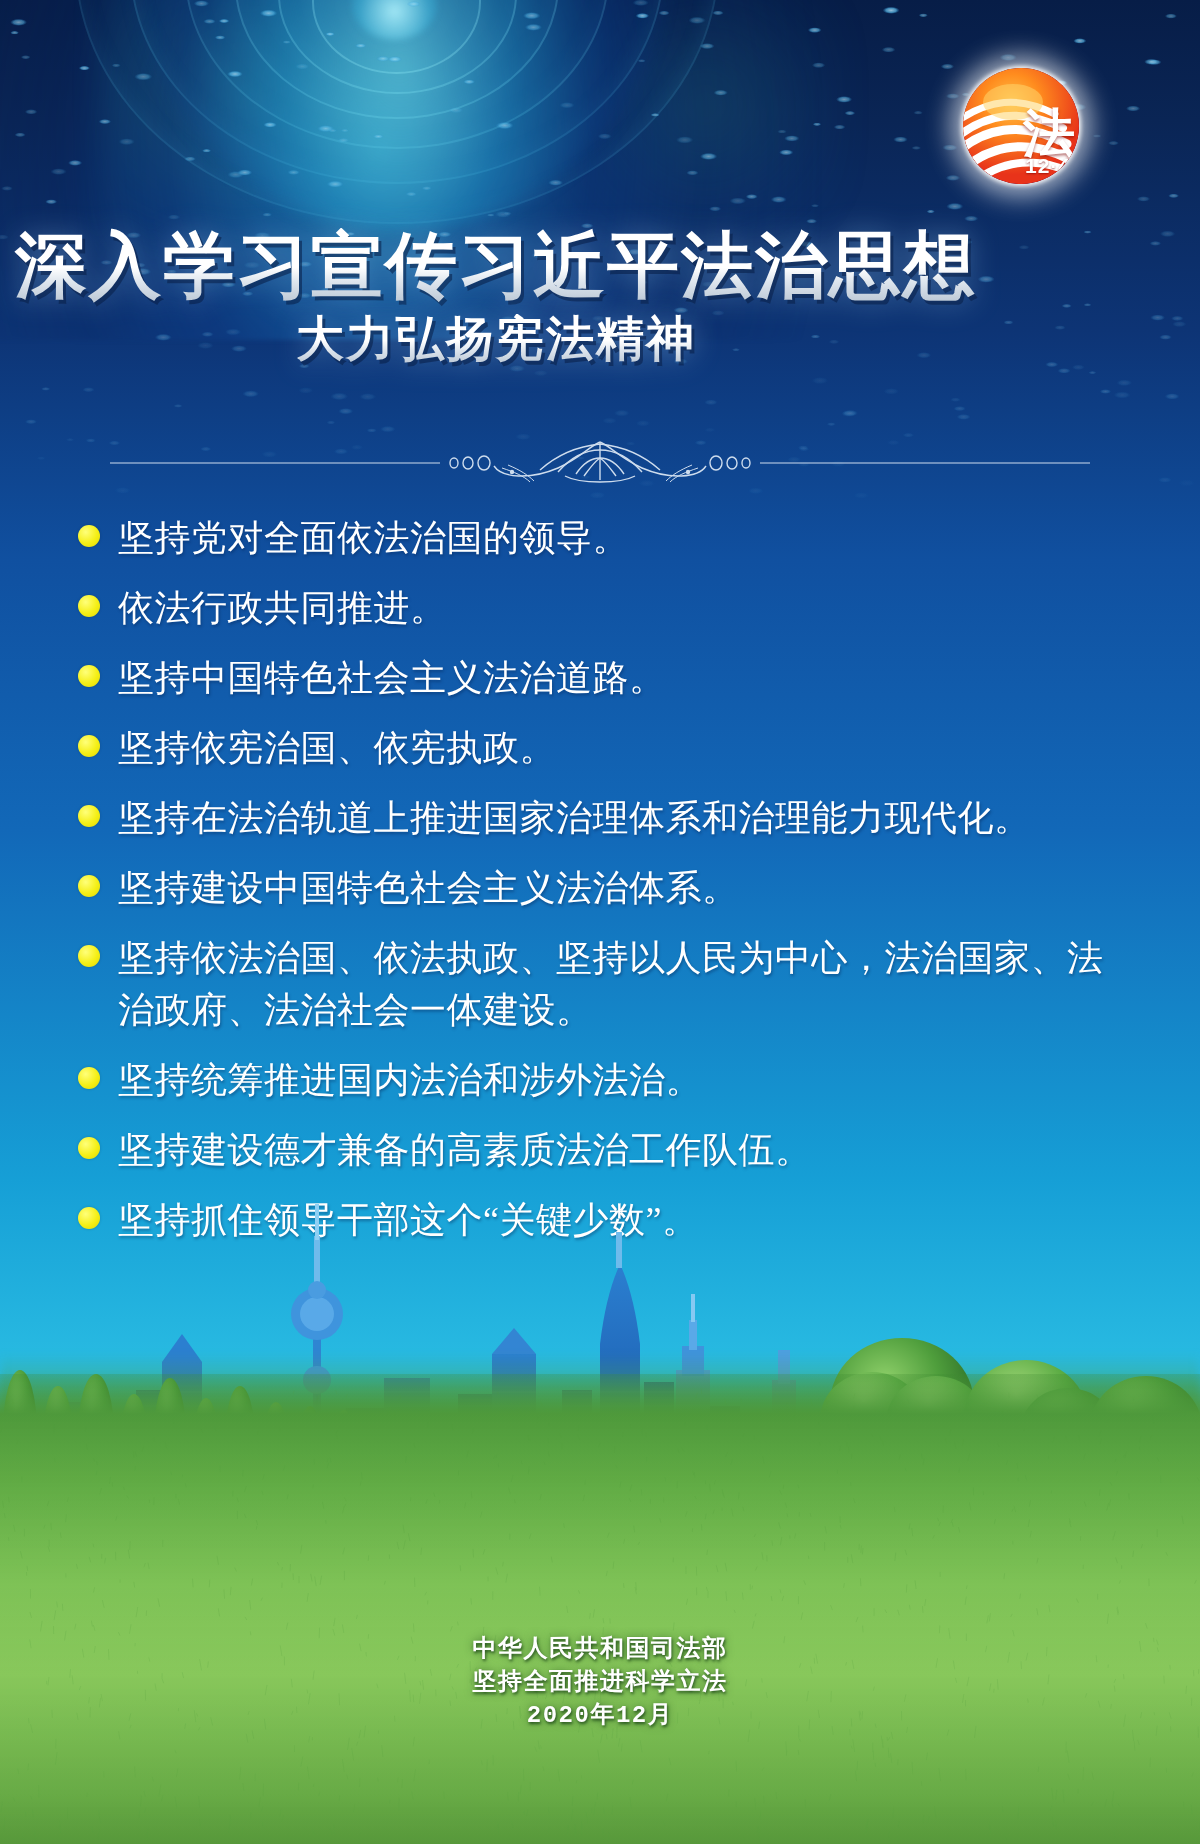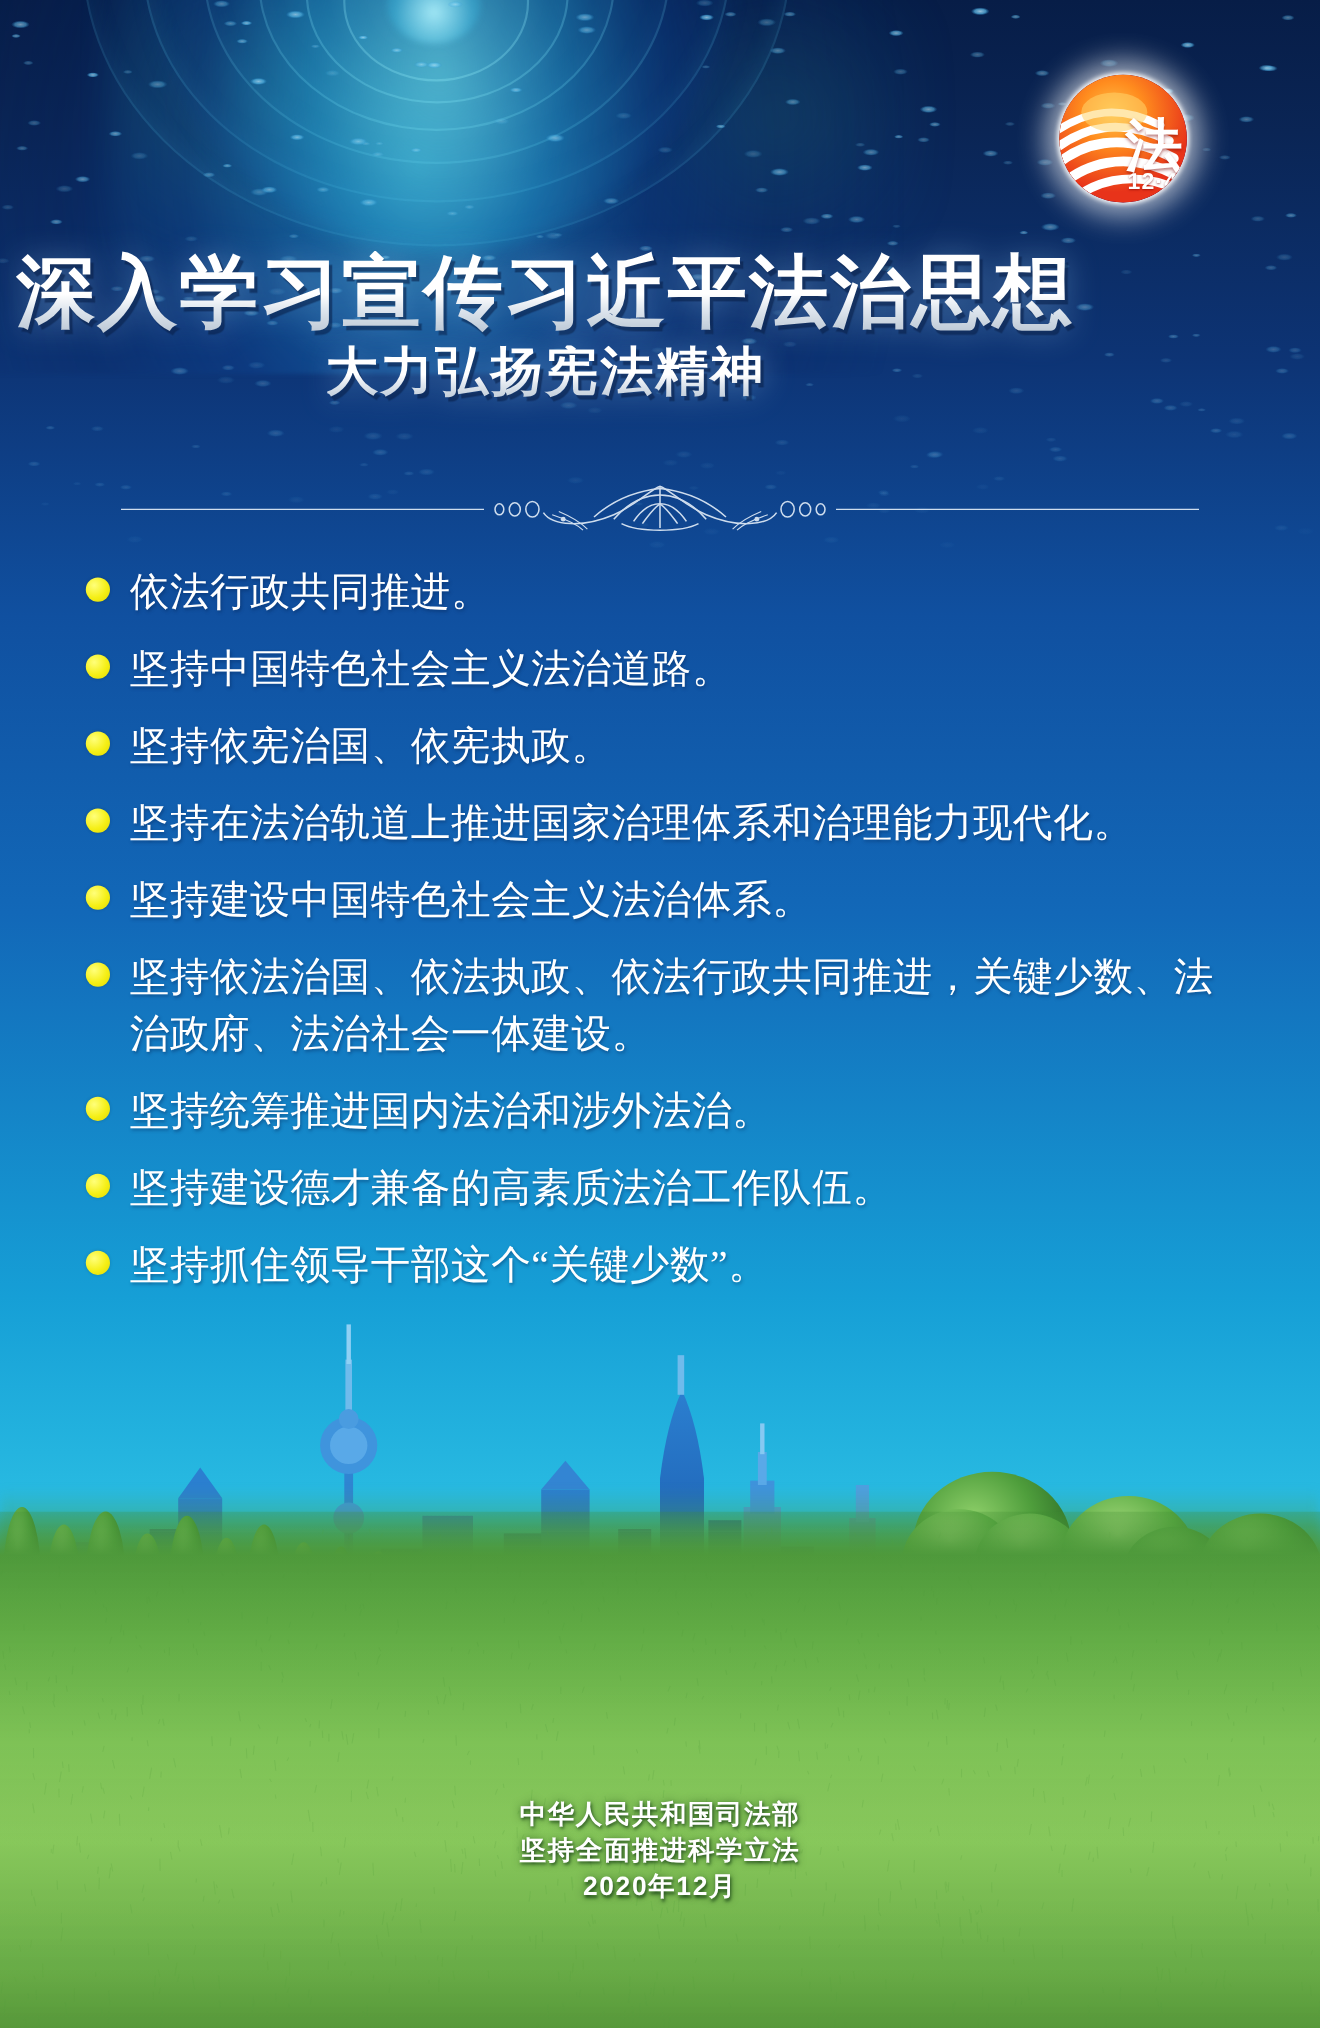--- a/index.html
+++ b/index.html
@@ -178,21 +178,21 @@
     background:linear-gradient(180deg,rgba(60,150,90,0) 0%,rgba(70,160,80,.55) 55%,rgba(75,160,70,.95) 100%);
     filter:blur(5px);
   }
 
   
   .footer{
     position:absolute;left:0;bottom:112px;width:1200px;text-align:center;
     line-height:1.38;
   }
   .footer div{
-    font-family:Liberation Sans, sans-serif;
+    font-family:Liberation Mono, monospace;
     font-weight:bold;
     font-size:24px;
     color:#ffffff;
     letter-spacing:1.5px;
     text-shadow:1px 2px 3px rgba(20,60,20,.75),0 0 8px rgba(10,50,10,.5);
   }
 </style>
 </head>
 <body>
 
@@ -513,41 +513,45 @@
       <path d="M588 36 C 576 40 566 44 560 50" stroke-width="1"></path>
       <path d="M582 33 C 570 38 562 43 556 49" stroke-width="1"></path>
       <circle cx="402" cy="40" r="2.2" fill="#dfeaf6" stroke="none"></circle>
       <circle cx="578" cy="40" r="2.2" fill="#dfeaf6" stroke="none"></circle>
     </g>
   </svg>
 
   <div class="list">
     <div class="item">
       <div class="bullet"></div>
+      <div class="item-text">坚持党对全面依法治国的领导。</div>
+    </div>
+    <div class="item">
+      <div class="bullet"></div>
       <div class="item-text">依法行政共同推进。</div>
     </div>
     <div class="item">
       <div class="bullet"></div>
       <div class="item-text">坚持中国特色社会主义法治道路。</div>
     </div>
     <div class="item">
       <div class="bullet"></div>
       <div class="item-text">坚持依宪治国、依宪执政。</div>
     </div>
     <div class="item">
       <div class="bullet"></div>
       <div class="item-text">坚持在法治轨道上推进国家治理体系和治理能力现代化。</div>
     </div>
     <div class="item">
       <div class="bullet"></div>
       <div class="item-text">坚持建设中国特色社会主义法治体系。</div>
     </div>
     <div class="item">
       <div class="bullet"></div>
-      <div class="item-text">坚持依法治国、依法执政、依法行政共同推进，关键少数、法治政府、法治社会一体建设。</div>
+      <div class="item-text">坚持依法治国、依法执政、坚持以人民为中心，法治国家、法治政府、法治社会一体建设。</div>
     </div>
     <div class="item">
       <div class="bullet"></div>
       <div class="item-text">坚持统筹推进国内法治和涉外法治。</div>
     </div>
     <div class="item">
       <div class="bullet"></div>
       <div class="item-text">坚持建设德才兼备的高素质法治工作队伍。</div>
     </div>
     <div class="item">

